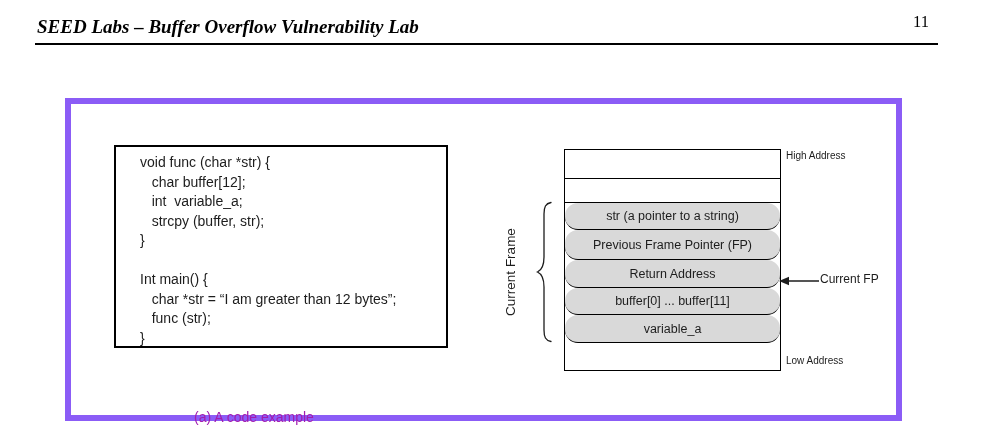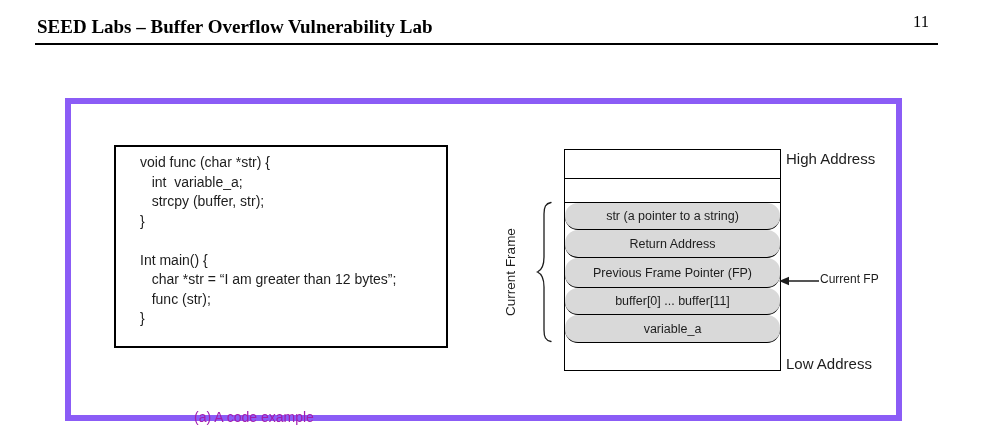--- a/index.html
+++ b/index.html
@@ -14,20 +14,21 @@
 
   
   .doc-title {
     position: absolute;
     left: 37px; top: 16px;
     font-family: "Liberation Serif", serif;
     font-weight: bold;
     font-size: 19px;
     color: #000;
     white-space: nowrap;
+    font-style: italic;
   }
   .page-number {
     position: absolute;
     left: 913px; top: 12px;
     font-family: "Liberation Serif", serif;
     font-size: 16.5px;
     color: #000;
   }
   .header-rule {
     position: absolute;
@@ -85,21 +86,21 @@
   .r1 { height: 24px; }
   .r2 { height: 27px; }
   .r3 { height: 28px; }
   .r4 { height: 30px; }
   .r5 { height: 27px; }
   .r6 { height: 28px; }
   .r7 { height: 27px; }
 
   .side-label {
     position: absolute;
-    font-size: 15px;
+    font-size: 10px;
     color: #1d1d1d;
     white-space: nowrap;
   }
   .high-address { left: 715px; top: 46px; }
   .low-address  { left: 715px; top: 251px; }
 
   .current-frame-label {
     position: absolute;
     left: 382px; top: 158px;
     width: 120px; height: 20px;
@@ -143,37 +144,38 @@
 <div class="page">
 
   <div class="doc-title">SEED Labs – Buffer Overflow Vulnerability Lab</div>
   <div class="page-number">11</div>
   <div class="header-rule"></div>
 
   <div class="figure-box">
 
     <div class="code-box">
       <div class="code-line">void func (char *str) {</div>
+      <div class="code-line">   char buffer[12];</div>
       <div class="code-line">   int  variable_a;</div>
       <div class="code-line">   strcpy (buffer, str);</div>
       <div class="code-line">}</div>
       <div class="code-line"></div>
       <div class="code-line">Int main() {</div>
       <div class="code-line">   char *str = “I am greater than 12 bytes”;</div>
       <div class="code-line">   func (str);</div>
       <div class="code-line">}</div>
     </div>
     <div class="caption caption-a">(a) A code example</div>
 
     <div class="stack-box">
       <div class="srow r0"></div>
       <div class="srow r1"></div>
       <div class="srow gray r2">str (a pointer to a string)</div>
+      <div class="srow gray r4">Previous Frame Pointer (FP)</div>
       <div class="srow gray r3">Return Address</div>
-      <div class="srow gray r4">Previous Frame Pointer (FP)</div>
       <div class="srow gray r5">buffer[0] ... buffer[11]</div>
       <div class="srow gray r6">variable_a</div>
       <div class="srow r7"></div>
     </div>
 
     <div class="side-label high-address">High Address</div>
     <div class="side-label low-address">Low Address</div>
 
     <svg class="brace-svg" width="22" height="142" viewBox="0 0 22 142">
       <path d="M18 1.5 C12.5 2.5, 11 6, 11 13 L11 56 C11 64.5, 9 69, 4.5 71 C9 73, 11 77.5, 11 86 L11 129 C11 136, 12.5 139.5, 18 140.5" fill="none" stroke="#1d1d1d" stroke-width="1.3" stroke-linecap="round"></path>

